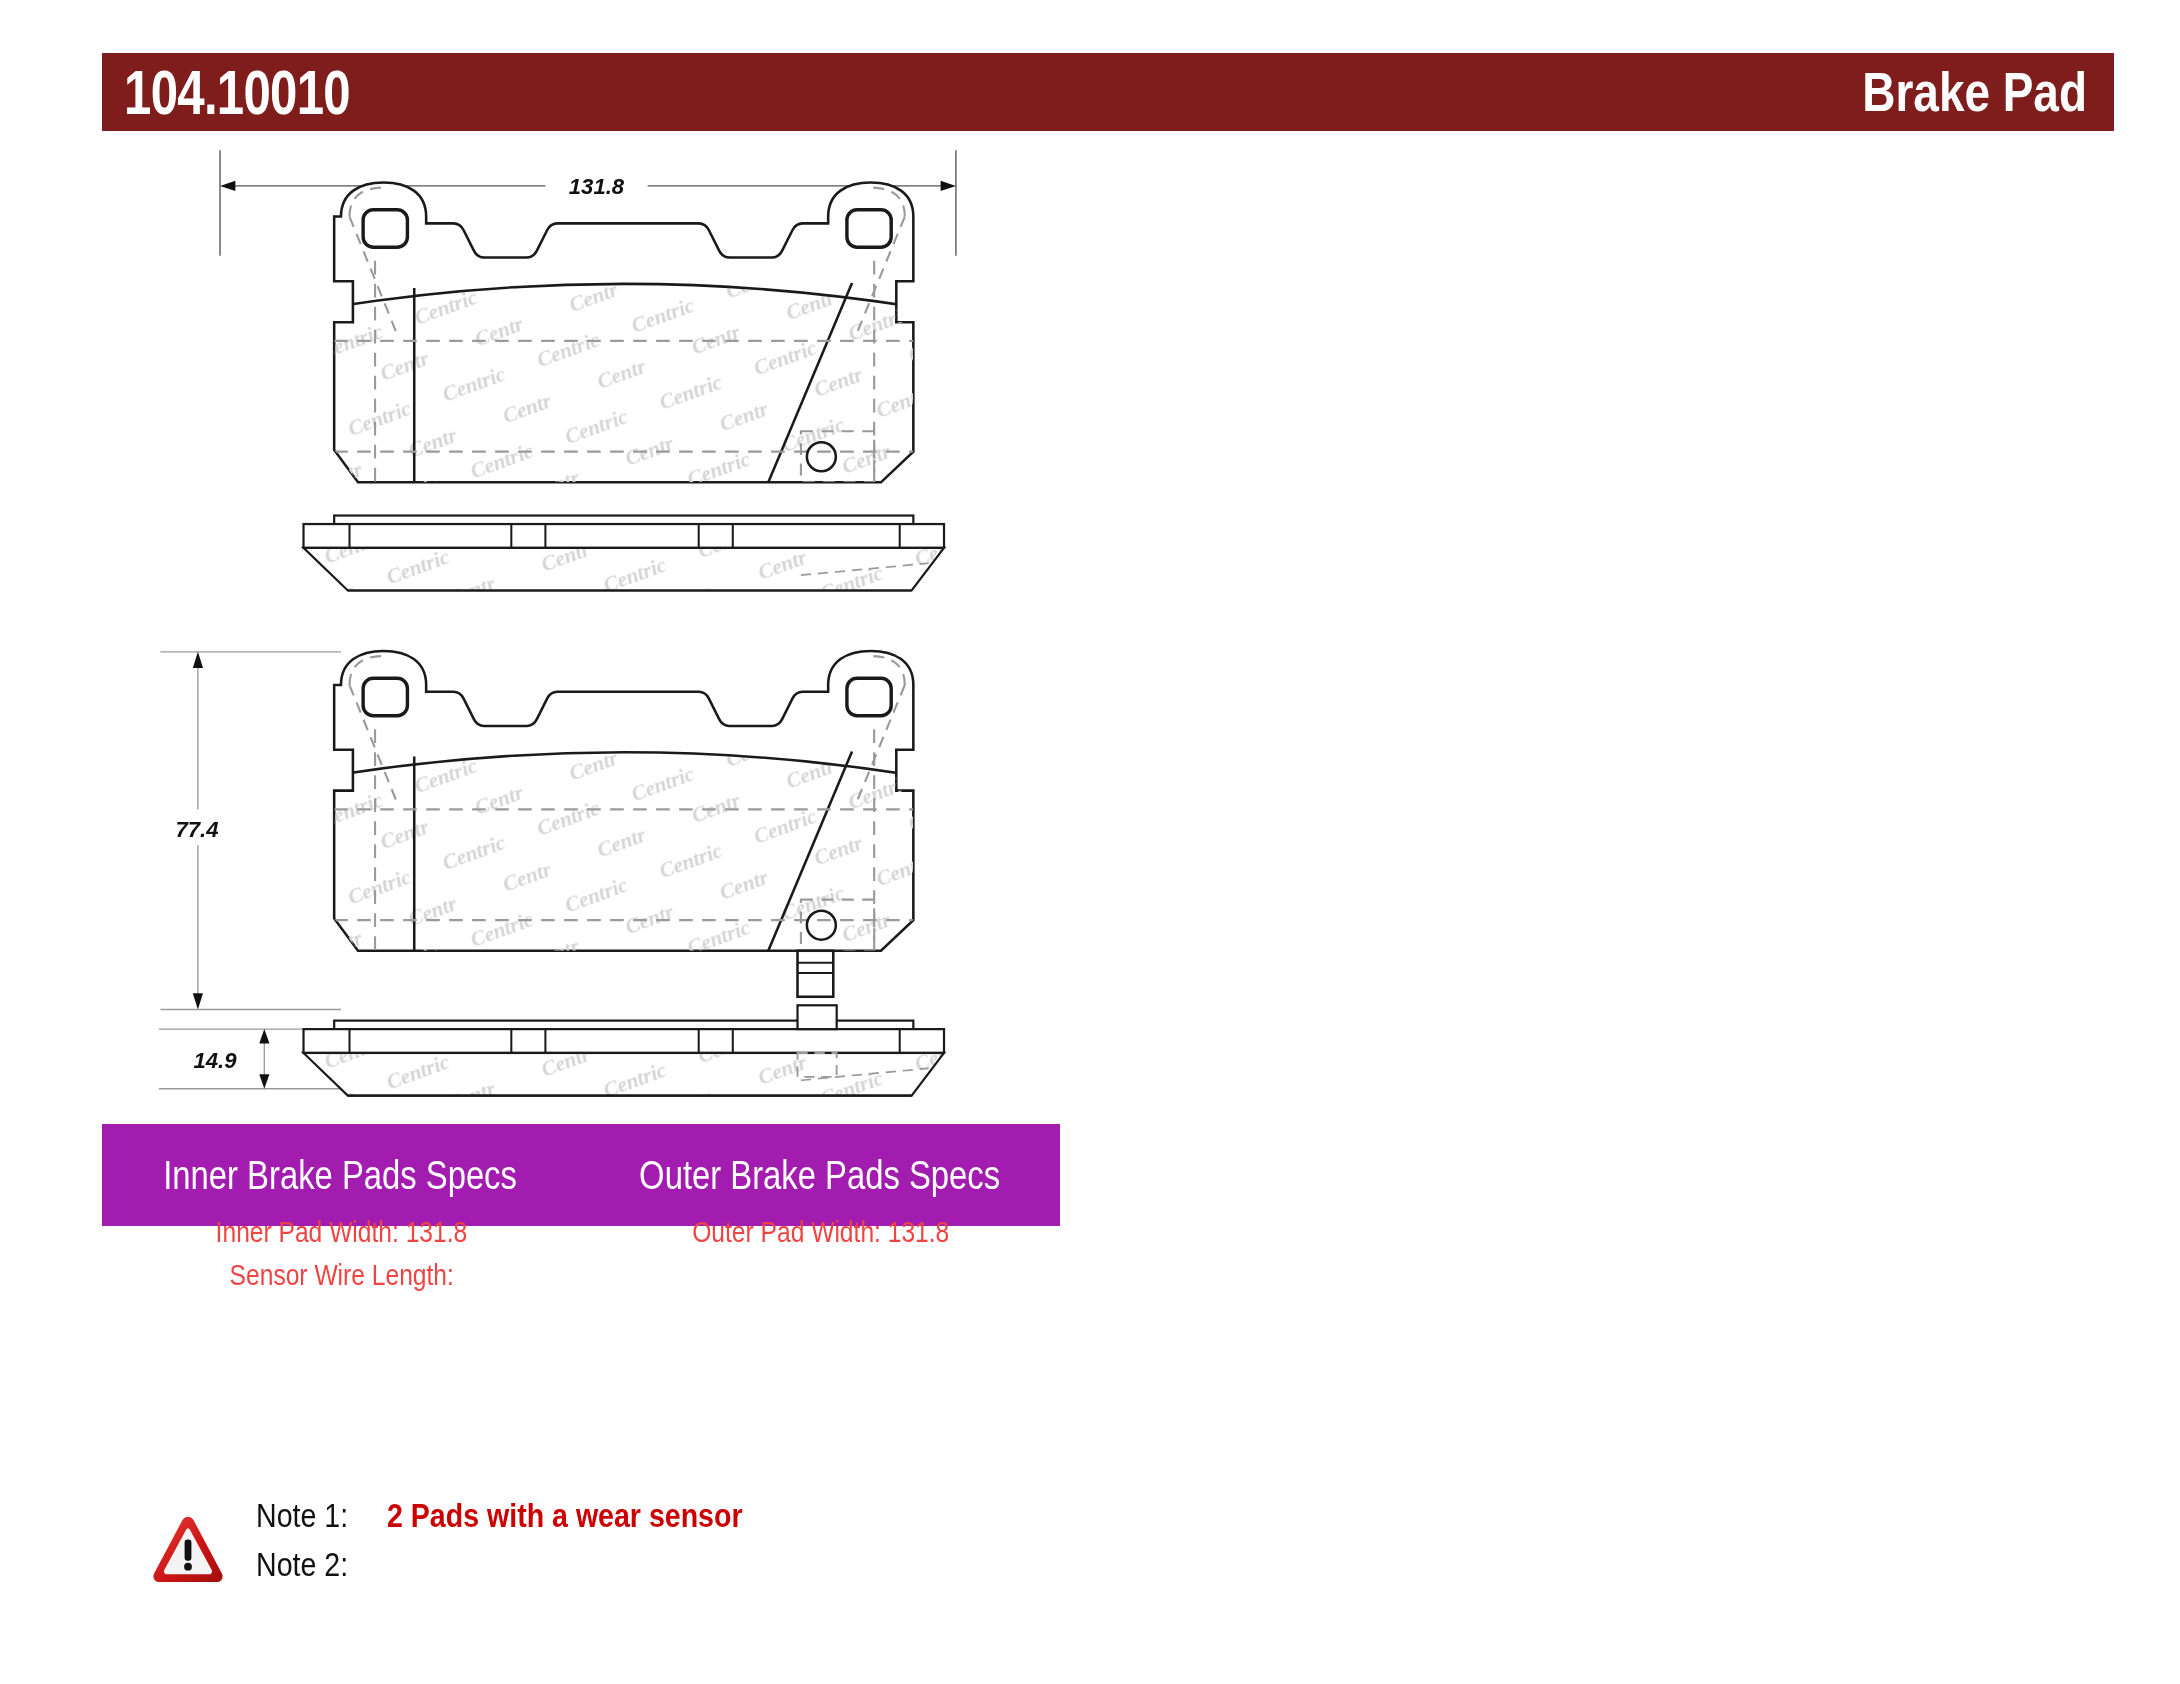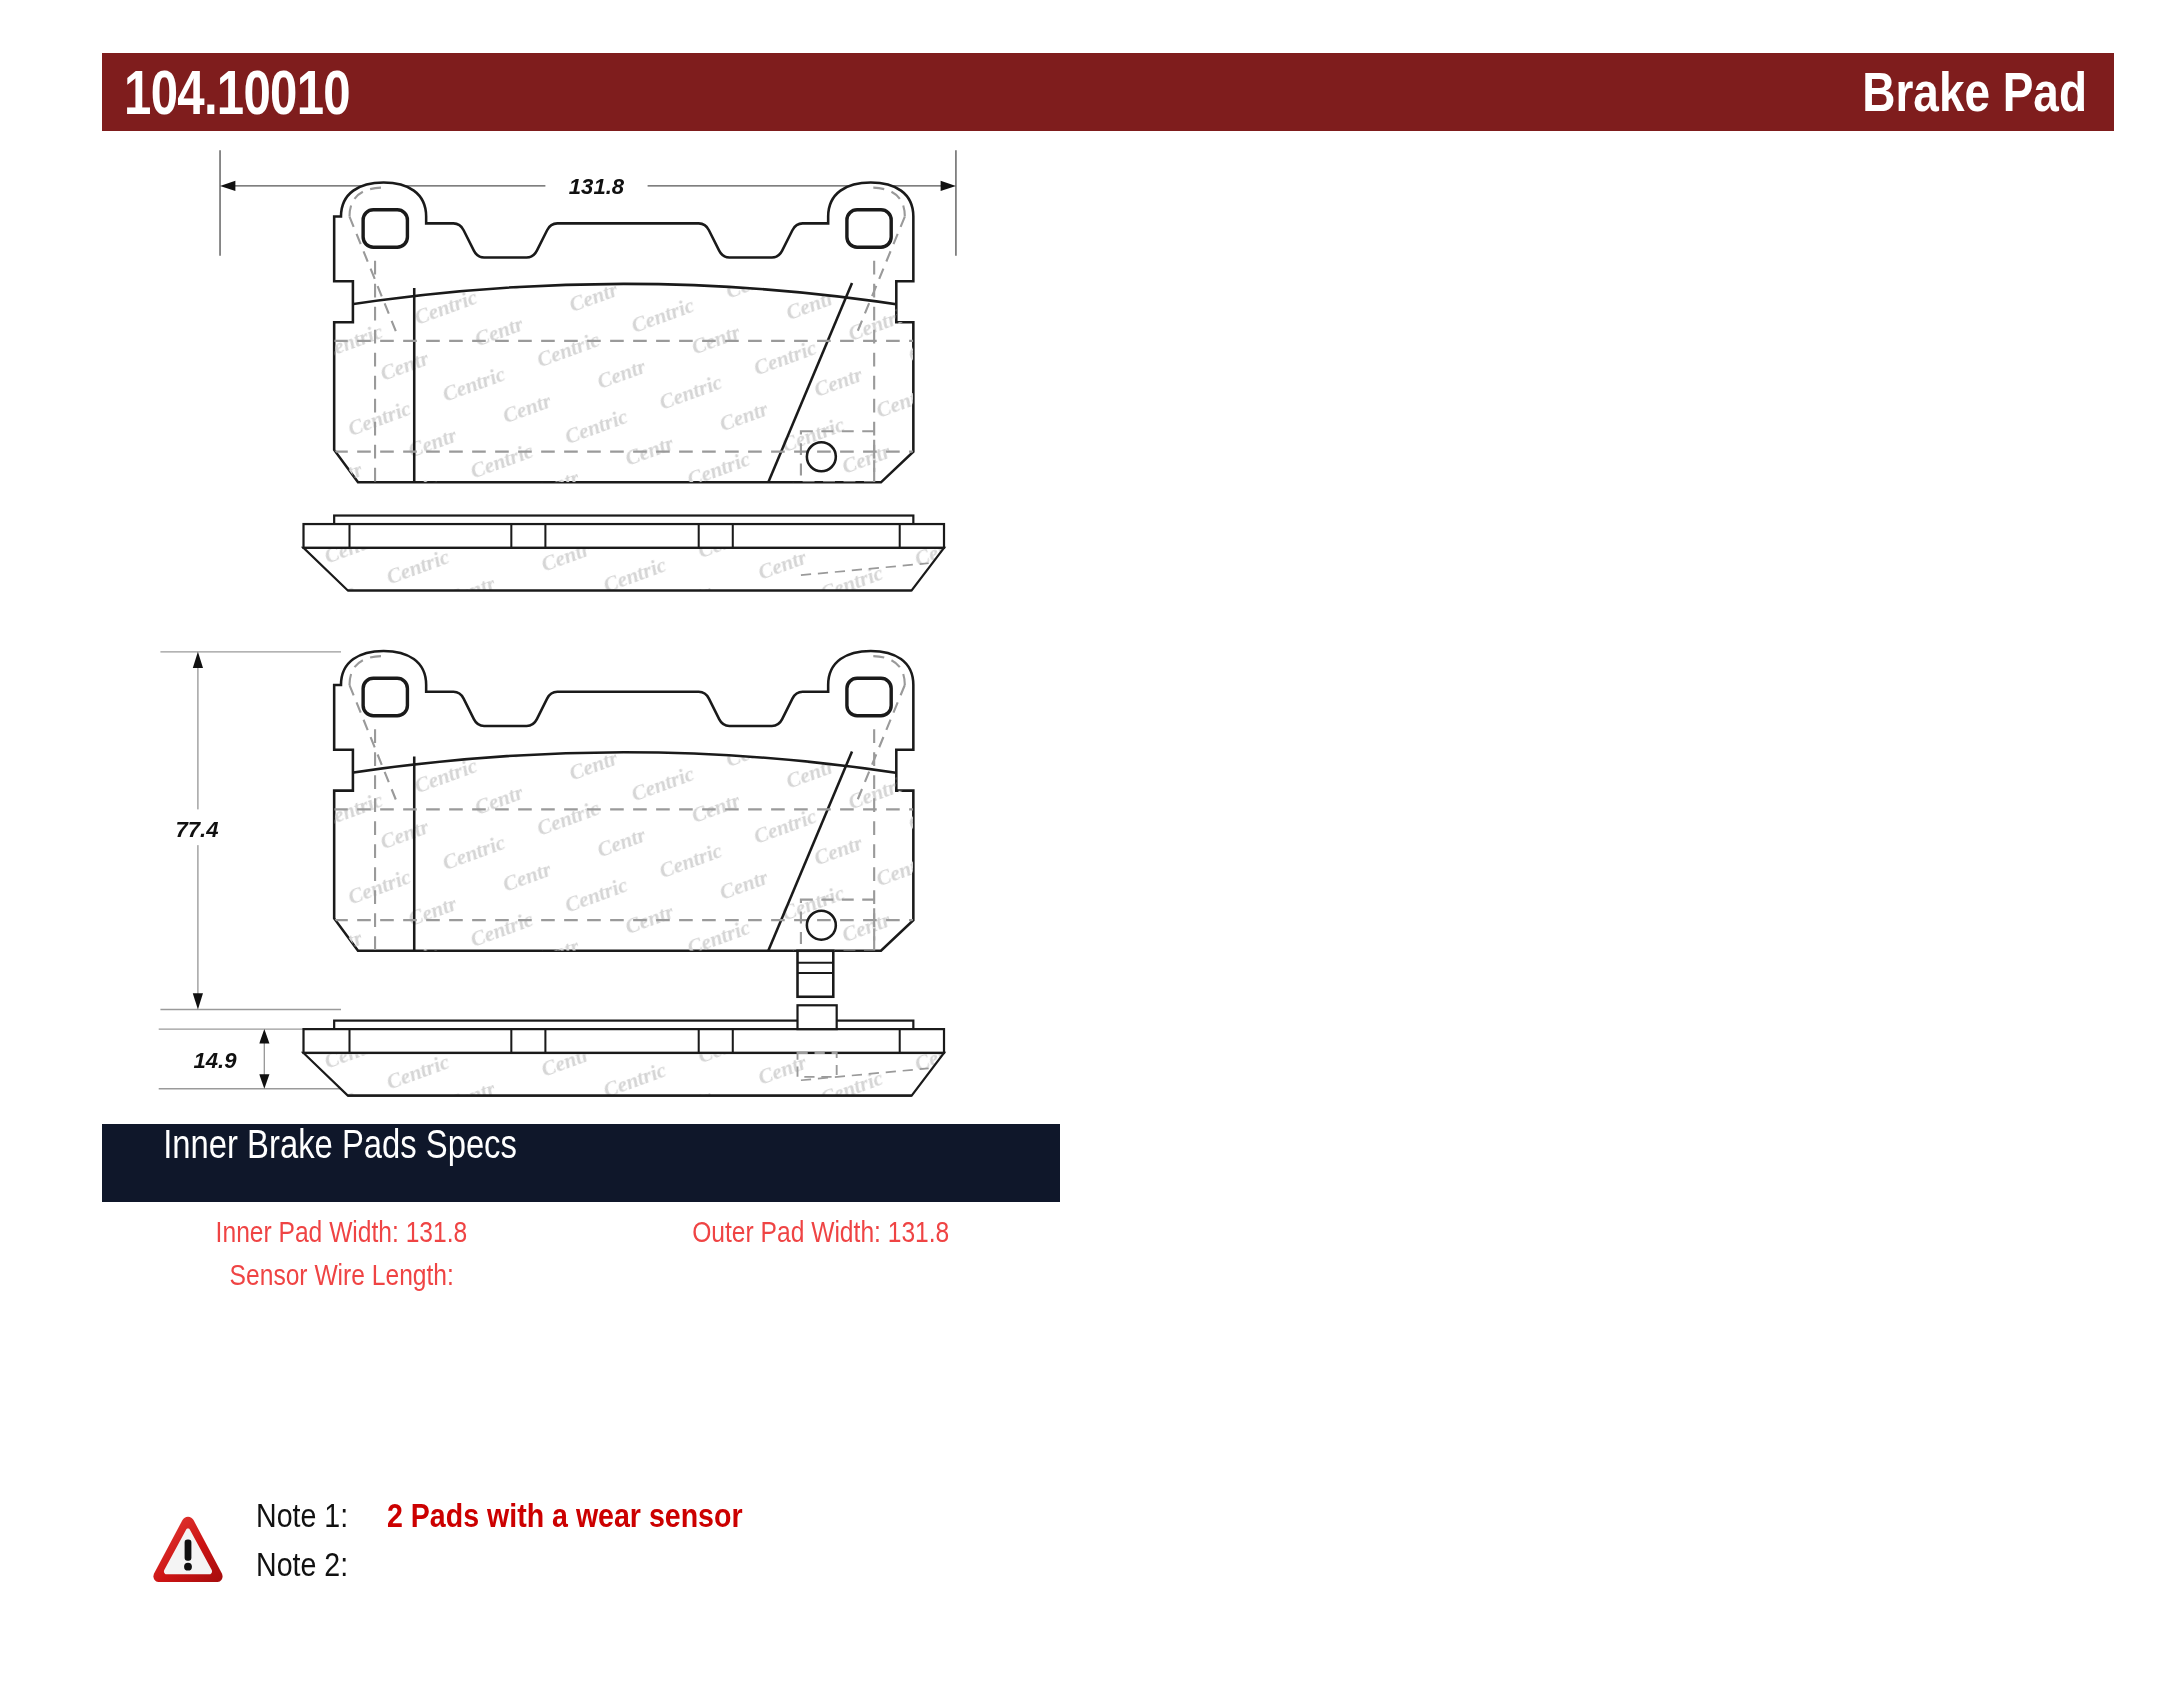--- a/index.html
+++ b/index.html
@@ -48,23 +48,23 @@
     position:absolute;
     left:0;top:128px;
     width:1193px;height:988px;
   }
   .drawing svg{display:block;}
 
   
   .spec-head{
     position:absolute;
     left:102px; top:1124px;
-    width:958px; height:78px;
-    background:#0f172a;
-    display:flex;
+    width:958px; height:102px;
+    background:#a21caf;
+    display:flex;align-items:center;
   }
   .spec-head-cell{
     color:#fff;
     font-size:41px;
     font-weight:400;
     line-height:1;
     transform:scaleX(0.80);
     white-space:nowrap;
   }
   .spec-head-inner{width:477px;display:flex;justify-content:center;transform-origin:center;}
@@ -328,20 +328,23 @@
         <rect x="636" y="-18" width="46" height="28" fill="#fff" stroke="#1a1a1a" stroke-width="2.6"></rect>
         <rect x="636" y="38" width="46" height="28" fill="none" stroke="#9a9a9a" stroke-width="2.2" stroke-dasharray="12 8"></rect>
       </g>
     </svg>
   </div>
 
   <div class="spec-head">
     <div class="spec-head-inner">
       <div class="spec-head-cell">Inner Brake Pads Specs</div>
     </div>
+    <div class="spec-head-outer">
+      <div class="spec-head-cell">Outer Brake Pads Specs</div>
+    </div>
   </div>
 
   <div class="spec-body">
     <div class="spec-row">
       <div class="spec-cell"><span>Inner Pad Width: 131.8</span></div>
       <div class="spec-cell"><span>Outer Pad Width: 131.8</span></div>
     </div>
     <div class="spec-row">
       <div class="spec-cell"><span>Sensor Wire Length:</span></div>
       <div class="spec-cell"><span></span></div>

